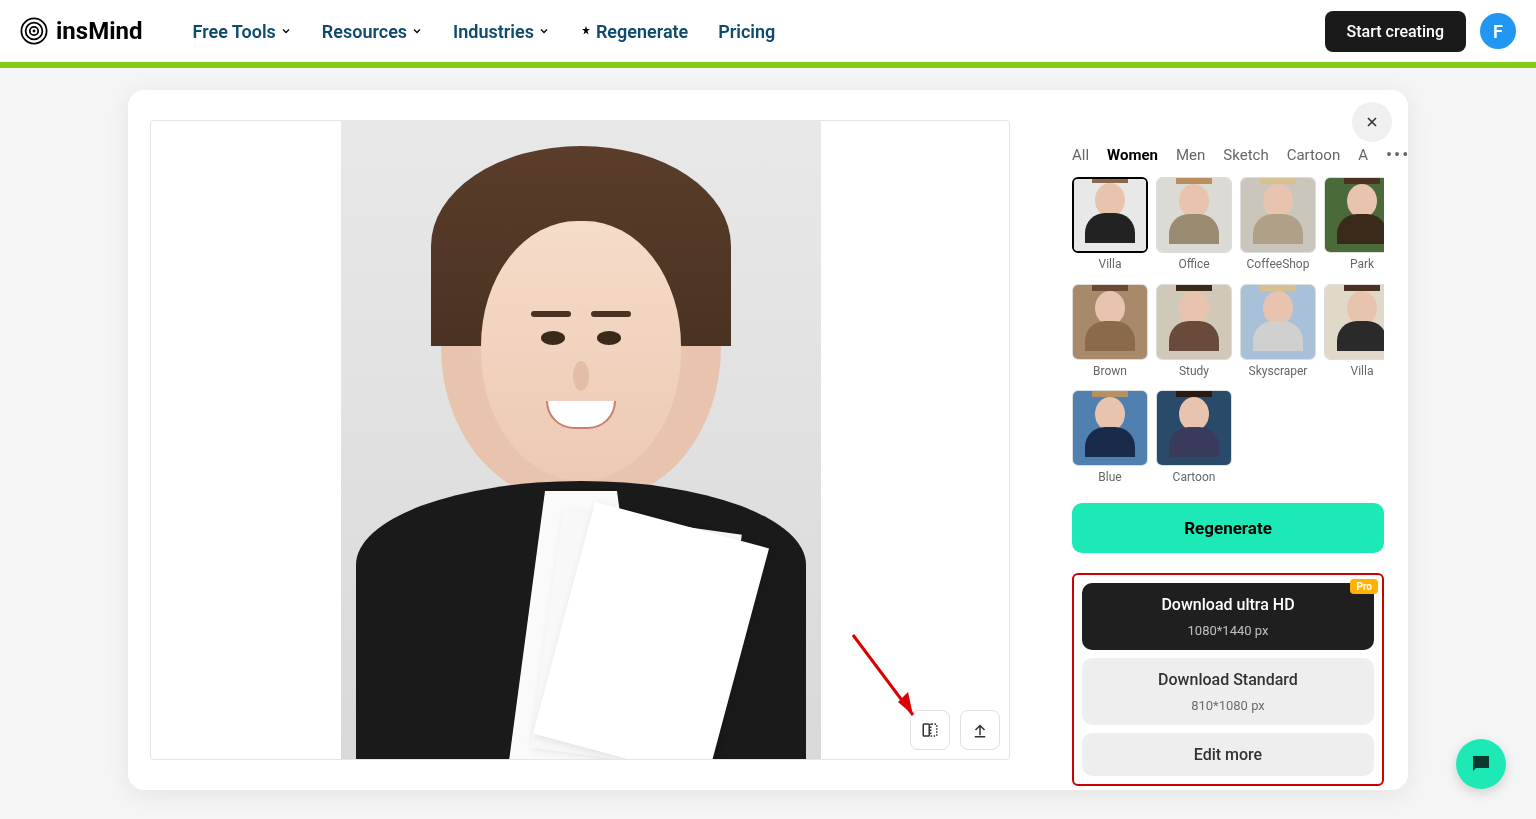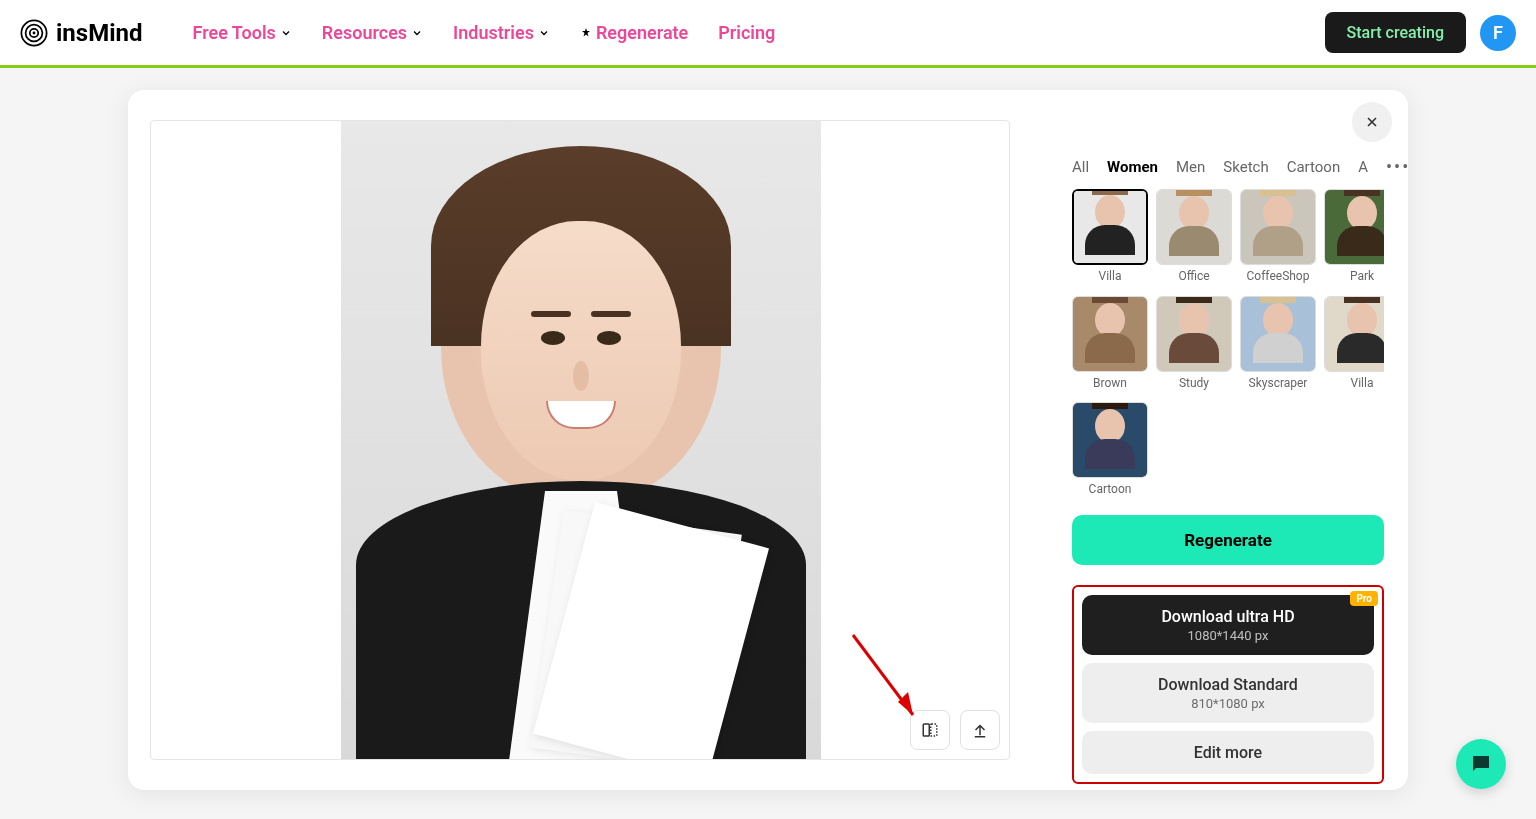--- a/index.html
+++ b/index.html
@@ -1,24 +1,24 @@
 <!DOCTYPE html>
 <html><head>
 <meta charset="utf-8">
 <style>
 *{margin:0;padding:0;box-sizing:border-box;font-family:-apple-system,BlinkMacSystemFont,"Segoe UI",Roboto,sans-serif}
 body{width:1536px;height:819px;background:#f5f5f5;overflow:hidden;position:relative}
-.header{height:68px;background:#fff;display:flex;align-items:center;padding:3px 20px;border-bottom:3px solid #84cc16}
+.header{height:68px;background:#fff;display:flex;align-items:center;padding:3px 20px;border-bottom:6px solid #84cc16}
 .logo{display:flex;align-items:center;gap:8px;font-size:24px;font-weight:700;color:#000}
 .logo-icon{width:28px;height:28px}
 .nav{display:flex;align-items:center;gap:30px;margin-left:50px}
-.nav-item{font-size:18px;font-weight:600;color:#ec4899;cursor:pointer;display:flex;align-items:center;gap:4px}
+.nav-item{font-size:18px;font-weight:600;color:#0c4a6e;cursor:pointer;display:flex;align-items:center;gap:4px}
 .nav-item svg{width:12px;height:12px}
 .header-right{margin-left:auto;display:flex;align-items:center;gap:14px}
-.start-btn{background:#1a1a1a;color:#86efac;padding:11px 22px;border-radius:8px;font-size:16px;font-weight:500;border:none;cursor:pointer}
+.start-btn{background:#1a1a1a;color:#ffffff;padding:11px 22px;border-radius:8px;font-size:16px;font-weight:500;border:none;cursor:pointer}
 .avatar{width:36px;height:36px;border-radius:50%;background:#2196f3;color:#fff;display:flex;align-items:center;justify-content:center;font-weight:600;font-size:18px}
 .workspace{position:absolute;left:128px;top:90px;width:1280px;height:700px;background:#fff;border-radius:16px;box-shadow:0 4px 24px rgba(0,0,0,0.08);display:flex}
 .canvas-area{flex:1;padding:30px 30px 30px 22px;position:relative}
 .canvas{width:860px;height:640px;background:#fff;border:1px solid #e5e5e5;border-radius:4px;position:relative;overflow:hidden}
 .main-image{position:absolute;left:190px;top:0;width:480px;height:640px;background:linear-gradient(180deg,#e8e8e8 0%,#d9d9d9 100%)}
 .head{position:absolute;left:50%;top:40px;transform:translateX(-50%);width:280px;height:340px;background:radial-gradient(ellipse at 50% 40%,#f2d5c4 0%,#e8c4ae 60%);border-radius:50% 50% 45% 45%}
 .hair{position:absolute;left:50%;top:30px;transform:translateX(-50%);width:360px;height:480px;background:linear-gradient(180deg,#6b4a35 0%,#5a3d2a 50%,#4a3222 100%);border-radius:50% 50% 30% 30% / 40% 40% 60% 60%;z-index:-1}
 .hair2{position:absolute;left:50%;top:25px;transform:translateX(-50%);width:300px;height:200px;background:linear-gradient(180deg,#5a3d2a 0%,#4a3222 100%);border-radius:50% 50% 0 0;z-index:1}
 .face{position:absolute;left:50%;top:100px;transform:translateX(-50%);width:200px;height:260px;background:linear-gradient(180deg,#f5dcc9 0%,#edc9b3 100%);border-radius:48% 48% 50% 50%;z-index:2}
 .eye{position:absolute;width:24px;height:14px;background:#3a2a1a;border-radius:50%;top:110px;z-index:3}
@@ -27,21 +27,21 @@
 .brow.l{left:50px}.brow.r{right:50px}
 .nose{position:absolute;left:50%;top:140px;transform:translateX(-50%);width:16px;height:30px;background:rgba(210,160,130,0.4);border-radius:50%;z-index:3}
 .mouth{position:absolute;left:50%;top:180px;transform:translateX(-50%);width:70px;height:28px;background:#fff;border-radius:0 0 35px 35px;border:2px solid #c98070;border-top:none;z-index:3}
 .body{position:absolute;left:50%;bottom:0;transform:translateX(-50%);width:450px;height:280px;background:#1a1a1a;border-radius:50% 50% 0 0 / 30% 30% 0 0;z-index:2}
 .shirt{position:absolute;left:50%;bottom:0;transform:translateX(-50%);width:180px;height:270px;background:#fafafa;z-index:3;clip-path:polygon(30% 0,70% 0,90% 100%,10% 100%)}
 .paper{position:absolute;right:80px;bottom:0;width:180px;height:240px;background:#fff;transform:rotate(15deg);z-index:4;box-shadow:2px 2px 8px rgba(0,0,0,0.1)}
 .paper2{position:absolute;right:95px;bottom:0;width:180px;height:240px;background:#f8f8f8;transform:rotate(8deg);z-index:3;box-shadow:2px 2px 8px rgba(0,0,0,0.08)}
 .canvas-btns{position:absolute;right:48px;bottom:40px;display:flex;gap:10px}
 .cbtn{width:40px;height:40px;background:#fff;border:1px solid #e0e0e0;border-radius:8px;display:flex;align-items:center;justify-content:center;cursor:pointer}
 .arrow{position:absolute;right:120px;bottom:60px;z-index:10}
-.sidebar{width:360px;padding:20px 24px;position:relative}
+.sidebar{width:360px;padding:8px 24px;position:relative}
 .close-btn{position:absolute;right:16px;top:12px;width:40px;height:40px;border-radius:50%;background:#f0f0f0;display:flex;align-items:center;justify-content:center;cursor:pointer}
 .tabs{display:flex;gap:18px;margin-top:46px;align-items:center;font-size:15px}
 .tab{color:#666;cursor:pointer}
 .tab.active{color:#000;font-weight:700}
 .more-icon{margin-left:auto;cursor:pointer;color:#666;font-size:18px;letter-spacing:2px}
 .style-grid{display:grid;grid-template-columns:repeat(4,1fr);gap:8px;margin-top:12px;height:312px;overflow:hidden}
 .style-item{display:flex;flex-direction:column;align-items:center;gap:4px;cursor:pointer}
 .style-thumb{width:76px;height:76px;border-radius:6px;border:1px solid #ddd;overflow:hidden;position:relative}
 .style-item.selected .style-thumb{border:2px solid #000}
 .style-label{font-size:12px;color:#666}
@@ -49,21 +49,21 @@
 .thumb-person{position:absolute;left:50%;bottom:0;transform:translateX(-50%);width:50px;height:60px}
 .thumb-head{width:30px;height:34px;background:#e8c4ae;border-radius:50%;margin:0 auto}
 .thumb-hair{width:36px;height:26px;border-radius:50% 50% 0 0;margin:-34px auto 0;position:relative;z-index:1}
 .thumb-body{width:50px;height:30px;border-radius:20px 20px 0 0;margin-top:-4px}
 .regen-btn{width:100%;height:50px;background:#1de9b6;border:none;border-radius:10px;font-size:17px;font-weight:700;color:#000;margin-top:14px;cursor:pointer}
 .download-box{margin-top:20px;border:2px solid #cc0000;border-radius:6px;padding:8px;display:flex;flex-direction:column;gap:8px}
 .dl-btn{border:none;border-radius:10px;padding:12px;cursor:pointer;text-align:center;position:relative}
 .dl-dark{background:#1f1f1f;color:#fff}
 .dl-light{background:#eeeeee;color:#333}
 .dl-title{font-size:16px;font-weight:500}
-.dl-sub{font-size:13px;opacity:0.7;margin-top:2px}
+.dl-sub{font-size:13px;opacity:0.7;margin-top:9px}
 .pro-badge{position:absolute;right:-4px;top:-4px;background:#ffb300;color:#fff;font-size:10px;font-weight:700;padding:2px 6px;border-radius:4px}
 .chat-bubble{position:fixed;right:30px;bottom:30px;width:50px;height:50px;background:#1de9b6;border-radius:50%;display:flex;align-items:center;justify-content:center;cursor:pointer;box-shadow:0 4px 12px rgba(0,0,0,0.15)}
 </style>
 </head>
 <body>
 
 <div class="header">
   <div class="logo">
     <svg class="logo-icon" viewBox="0 0 40 40">
         <circle cx="20" cy="20" r="18" fill="none" stroke="#000" stroke-width="2.5"></circle>
@@ -247,20 +247,31 @@
             <div class="thumb-person">
               <div class="thumb-hair" style="background:#4a3222"></div>
               <div class="thumb-head"></div>
               <div class="thumb-body" style="background:#2a2a2a"></div>
             </div>
           </div>
           <div class="style-label">Villa</div>
         </div>
         <div class="style-item">
           <div class="style-thumb">
+            <div class="thumb-bg" style="background:#5080b0"></div>
+            <div class="thumb-person">
+              <div class="thumb-hair" style="background:#b89060"></div>
+              <div class="thumb-head"></div>
+              <div class="thumb-body" style="background:#1a2a4a"></div>
+            </div>
+          </div>
+          <div class="style-label">Blue</div>
+        </div>
+        <div class="style-item">
+          <div class="style-thumb">
             <div class="thumb-bg" style="background:#2a4a6a"></div>
             <div class="thumb-person">
               <div class="thumb-hair" style="background:#2a1a10"></div>
               <div class="thumb-head"></div>
               <div class="thumb-body" style="background:#3a3a5a"></div>
             </div>
           </div>
           <div class="style-label">Cartoon</div>
         </div>
       </div>

